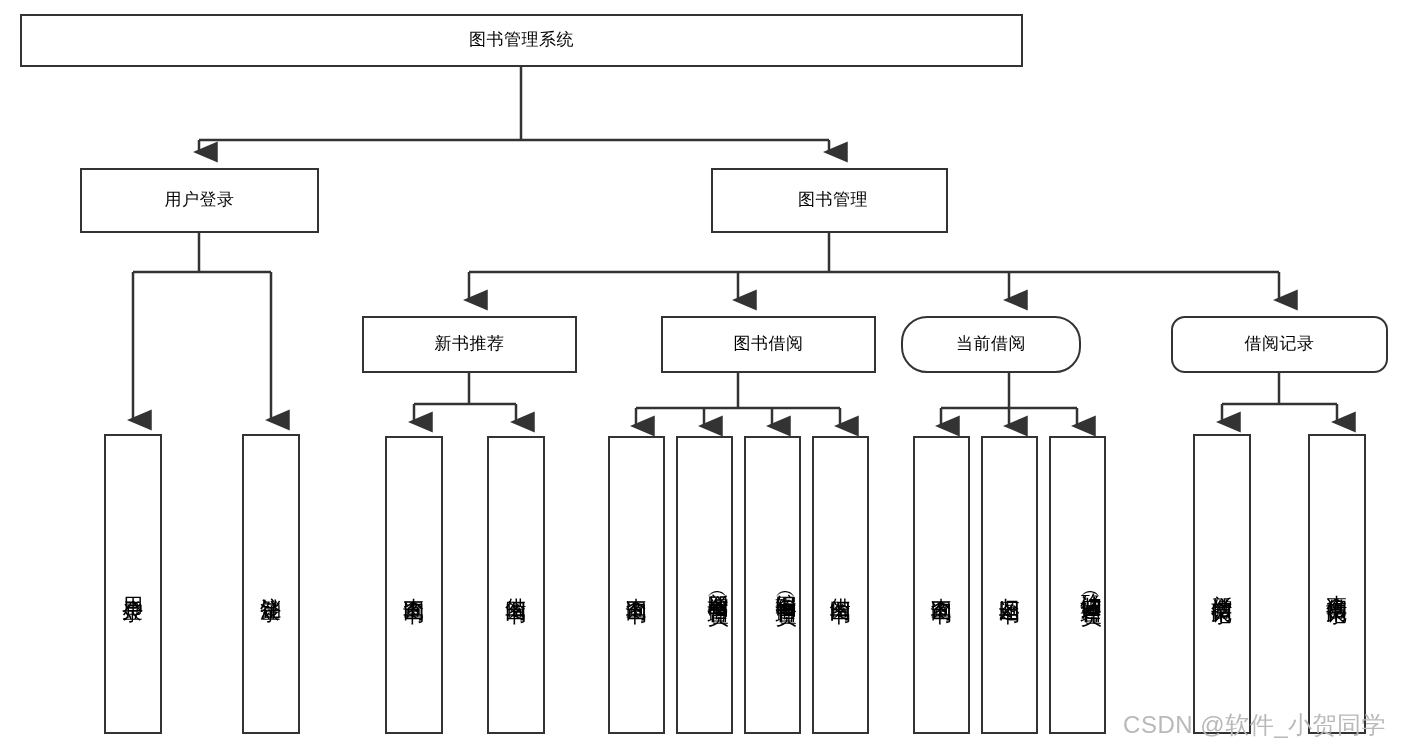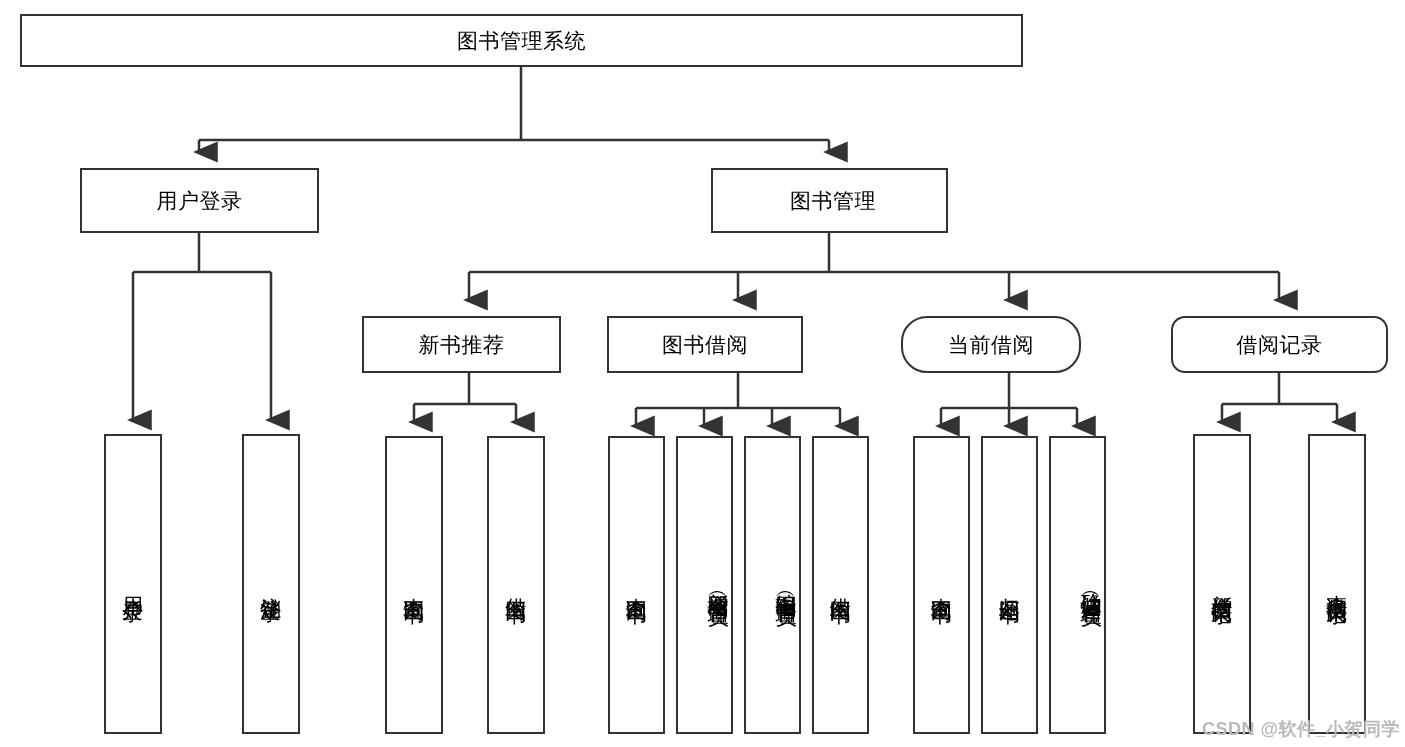--- a/index.html
+++ b/index.html
@@ -30,21 +30,21 @@
     box-sizing: border-box;
     background: #ffffff;
     border: 2px solid #333333;
     display: flex;
     align-items: center;
     justify-content: center;
     color: #000000;
     line-height: 1.22;
   }
   .node.h {
-    font-size: 21px;
+    font-size: 17px;
     letter-spacing: 0.5px;
   }
   .node.v {
     font-size: 21px;
     writing-mode: vertical-rl;
     text-orientation: upright;
     letter-spacing: 2px;
     padding: 4px 0;
     align-items: flex-start;
     justify-content: center;
@@ -54,27 +54,26 @@
   }
   .node-label {
     display: block;
     white-space: pre-line;
   }
   .node.v .node-label {
     white-space: normal;
   }
   #watermark {
     position: absolute;
-    right: 5px;
+    right: 19px;
     bottom: 6px;
-    font-size: 18px;
+    font-size: 24px;
     color: #b9b9b9;
     white-space: nowrap;
     letter-spacing: 0.5px;
-    font-weight: bold;
   }
 </style>
 </head>
 <body>
 
 <div id="canvas">
 
   <svg id="wires" viewBox="0 0 1405 747" width="1405" height="747">
     <defs>
       <marker id="arrow" viewBox="0 0 12 12" refX="6" refY="9" markerWidth="10" markerHeight="10" orient="auto-start-reverse">
@@ -129,24 +128,24 @@
     <span class="node-label">图书管理系统</span>
   </div>
 
   <div class="node h" style="left:80px; top:168px; width:239px; height:65px;">
     <span class="node-label">用户登录</span>
   </div>
   <div class="node h" style="left:711px; top:168px; width:237px; height:65px;padding-left:7px;">
     <span class="node-label">图书管理</span>
   </div>
 
-  <div class="node h" style="left:362px; top:316px; width:199px; height:57px;">
+  <div class="node h" style="left:362px; top:316px; width:215px; height:57px;">
     <span class="node-label">新书推荐</span>
   </div>
-  <div class="node h" style="left:607px; top:316px; width:196px; height:57px;">
+  <div class="node h" style="left:661px; top:316px; width:215px; height:57px;">
     <span class="node-label">图书借阅</span>
   </div>
   <div class="node h" style="left:901px; top:316px; width:180px; height:57px;border-radius:26px;">
     <span class="node-label">当前借阅</span>
   </div>
   <div class="node h" style="left:1171px; top:316px; width:217px; height:57px;border-radius:14px;">
     <span class="node-label">借阅记录</span>
   </div>
 
   <div class="node v mid" style="left:104px; top:434px; width:58px; height:300px;">

